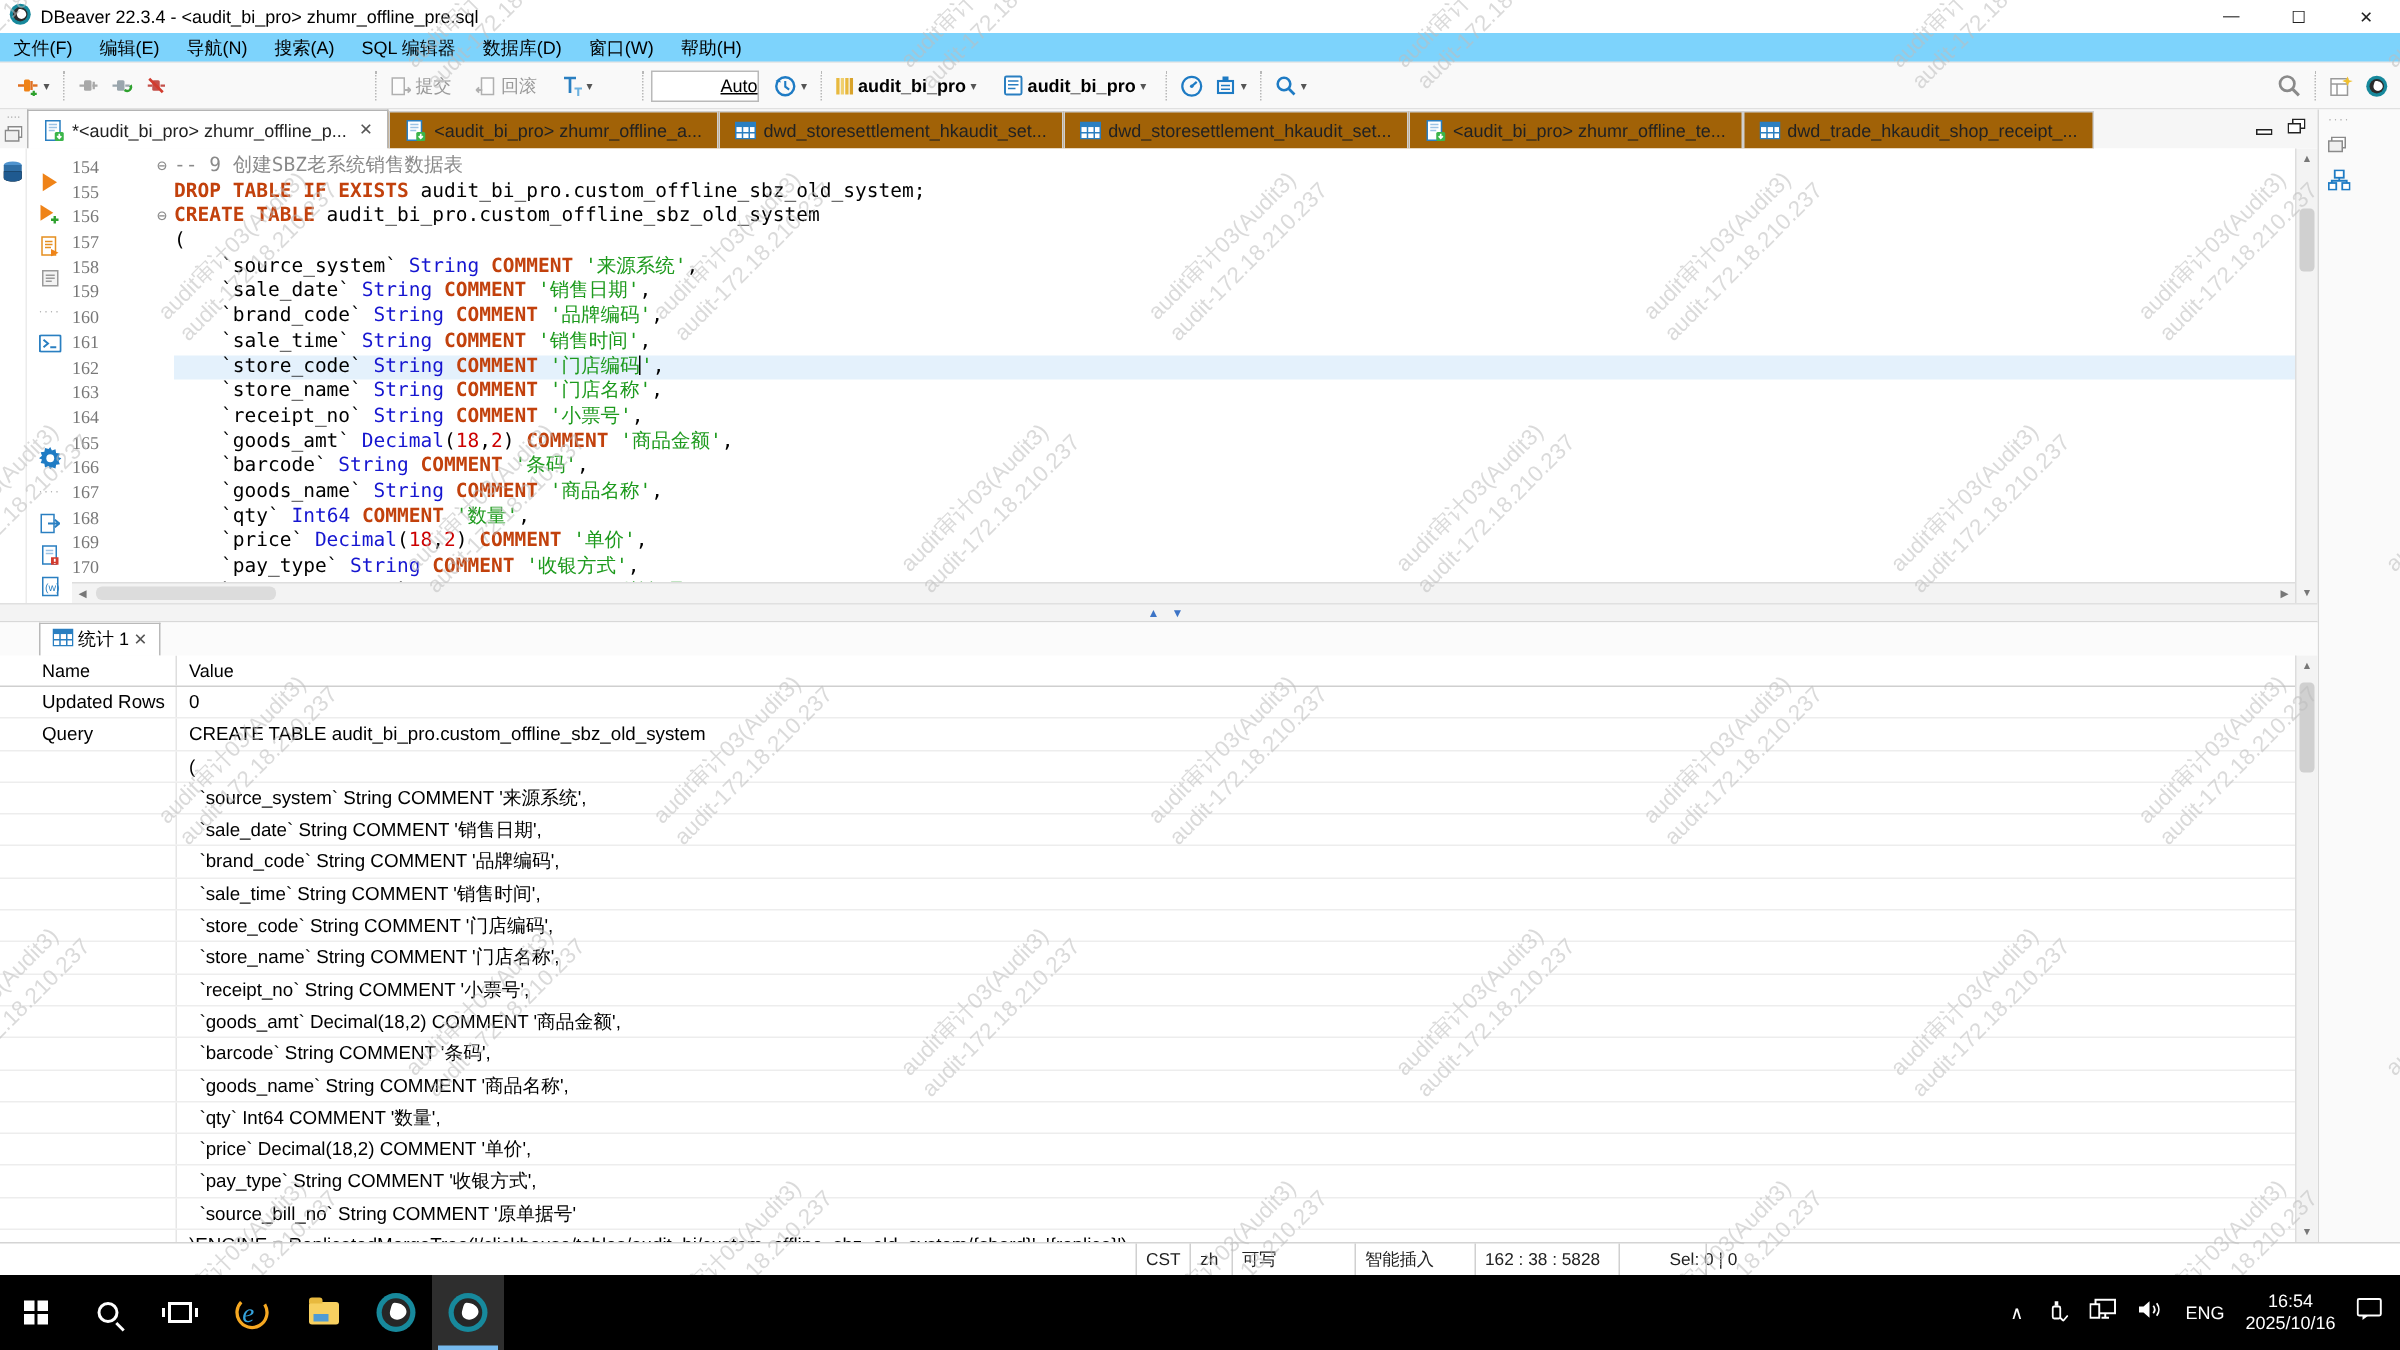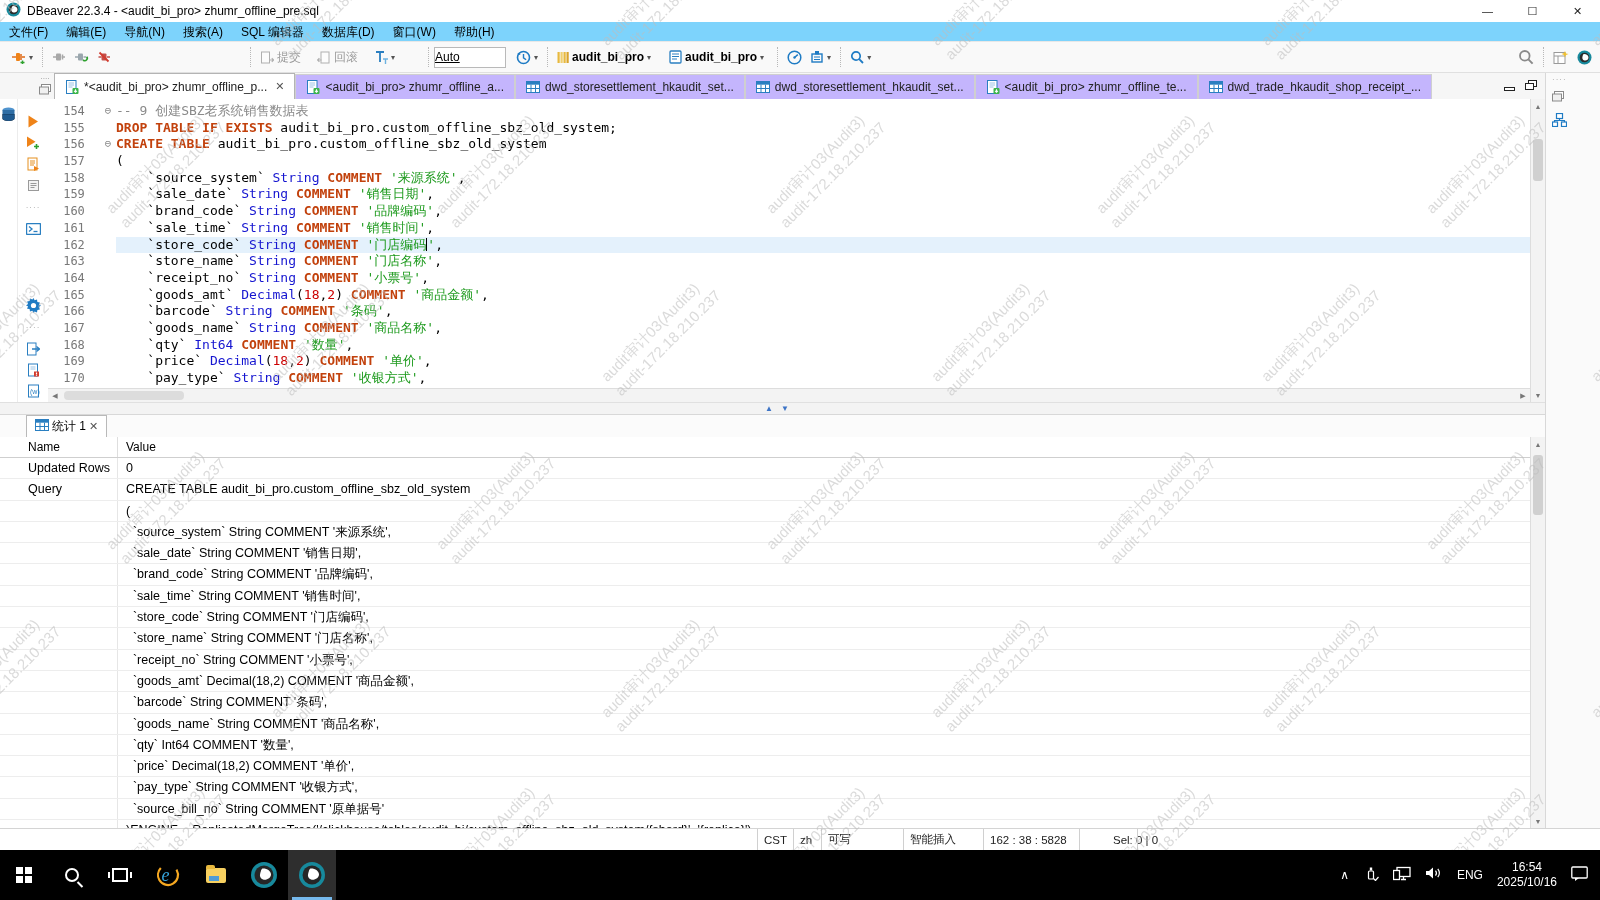--- a/index.html
+++ b/index.html
@@ -13,41 +13,41 @@
   .win-btn { width:45px; height:22px; display:flex; align-items:center; justify-content:center; color:#222; font-size:11px; }
 
   .menubar { position:absolute; left:0; top:22px; width:1600px; height:20px; background:#7dd3fc; display:flex; align-items:center; font-size:12px; border-bottom:1px solid #e8e8e8; }
   .menu-item { padding:0 9px; height:20px; line-height:20px; }
 
   .toolbar { position:absolute; left:0; top:42px; width:1600px; height:31px; background:#f9f9f9; border-bottom:1px solid #e0e0e0; display:flex; align-items:center; font-size:12px; }
   .tb-sep { width:1px; height:20px; border-left:1px dotted #b8b8b8; margin:0 5px; }
   .tb-btn { display:flex; align-items:center; gap:3px; padding:3px 4px; border-radius:2px; white-space:nowrap; }
   .tb-btn.disabled { color:#9a9a9a;justify-content:center; }
   .caret-down { font-size:8px; color:#555; }
-  .auto-box { border:1px solid #b9b9b9; background:#fff; width:72px; height:21px; display:flex; align-items:center; justify-content:flex-start;text-decoration:underline; }
+  .auto-box { border:1px solid #b9b9b9; background:#fff; width:72px; height:21px; display:flex; align-items:center; justify-content:flex-end;text-decoration:underline; }
   .conn-label { font-weight:bold; }
   .tb-right { margin-left:auto; display:flex; align-items:center; margin-right:4px; }
 
-  .tabstrip { position:absolute; left:0; top:73px; width:1545px; height:26px; background:#f6f6f6; display:flex; align-items:flex-end;padding-left:36px; }
+  .tabstrip { position:absolute; left:0; top:73px; width:1545px; height:26px; background:#f6f6f6; display:flex; align-items:flex-end; }
   .ts-corner { width:18px; height:26px; display:flex; flex-direction:column; align-items:center; color:#9a9a9a; font-size:7px; line-height:7px; padding-top:2px; gap:2px; }
-  .tab { display:flex; align-items:center; gap:5px; height:25px; padding:0 10px; font-size:12px; background:#c4b5fd; border:1px solid #cfcfcf; border-bottom:none; white-space:nowrap; color:#222; }
+  .tab { display:flex; align-items:center; gap:5px; height:25px; padding:0 10px; font-size:12px; background:#a16207; border:1px solid #cfcfcf; border-bottom:none; white-space:nowrap; color:#222; }
   .tab.active { background:#fff; height:26px; border-color:#b4b4b4; }
   .tab .close-x { color:#555; font-size:11px; margin-left:3px; }
   .ts-winbtns { margin-left:auto; display:flex; align-items:center; gap:10px; padding-right:8px; height:26px; }
 
   
   .main { position:absolute; left:0; top:99px; width:1545px; height:303px; display:flex; background:#fff; }
   .rail { width:18px; border-right:1px solid #ececec; display:flex; flex-direction:column; align-items:center; padding-top:8px; }
   .iconbar { width:30px; display:flex; flex-direction:column; align-items:center; padding-top:12px; }
   .iconbar .ib { height:23px; display:flex; align-items:center; justify-content:center; width:24px; }
   .ib-dots { color:#b0b0b0; font-size:8px; letter-spacing:1px; height:14px; }
   .editor-col { flex:1; display:flex; flex-direction:column; overflow:hidden; }
   .code-area { flex:1; overflow:hidden; padding-top:4px; position:relative; }
   .ed-line { display:flex; height:16.7px; line-height:16.7px; font-family:"DejaVu Sans Mono","Liberation Mono",monospace; font-size:13px; white-space:pre; }
-  .lnum { width:52px; text-align:center; color:#787878; font-size:12px; flex:none; }
+  .lnum { width:52px; text-align:left; color:#787878; font-size:12px; flex:none;font-family:Liberation Serif, serif; }
   .foldc { width:16px; color:#8a8a8a; font-size:11px; text-align:center; flex:none; }
   .codeseg { flex:1; }
   .codeseg.cur { background:#e4f1fc; }
   .kw { color:#c2410c; font-weight:bold; }
   .typ { color:#1515d0; font-weight:normal; }
   .str { color:#1d9a1d; }
   .num { color:#cc0000; }
   .cmt { color:#8a8a8a; }
   .pln { color:#000; }
   .caret-i { display:inline-block; width:0; border-left:1.5px solid #000; height:13px; vertical-align:-2px; }

